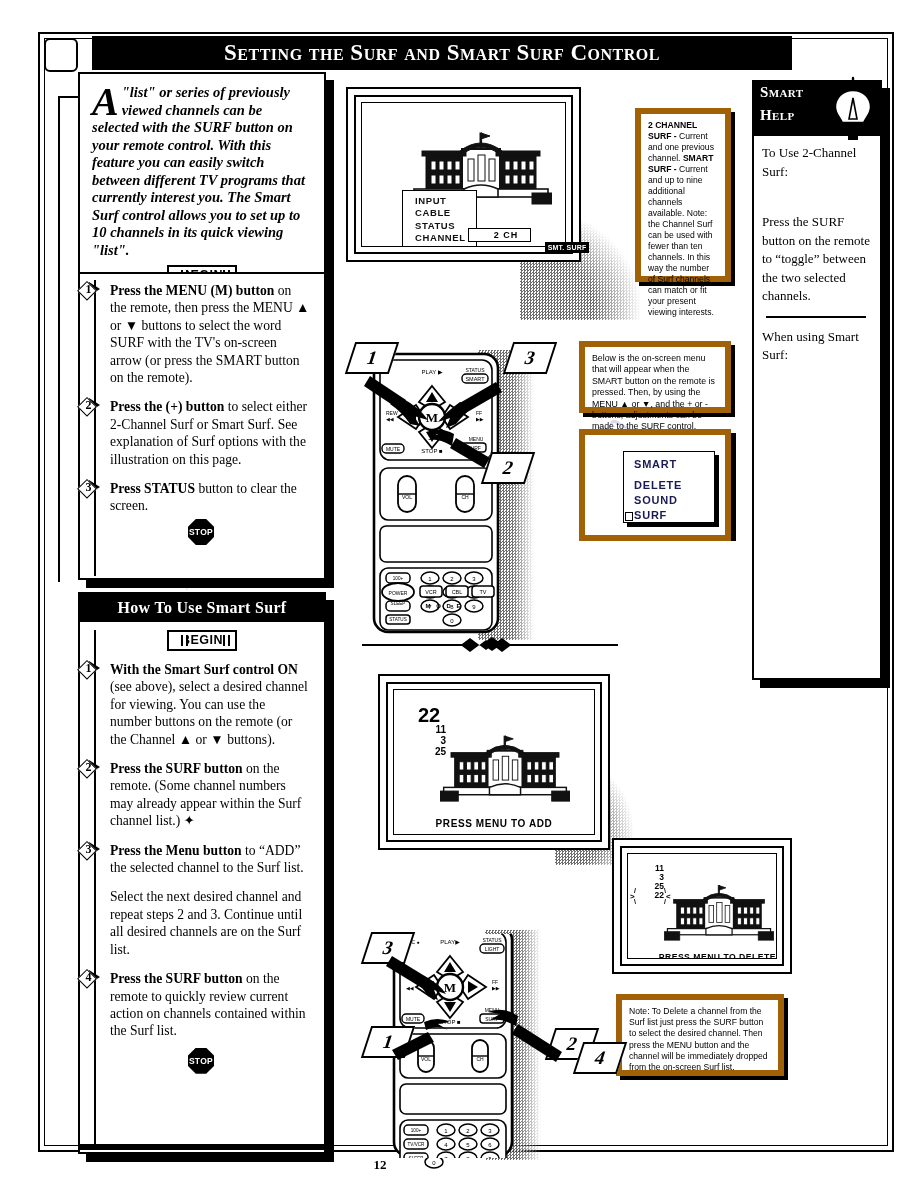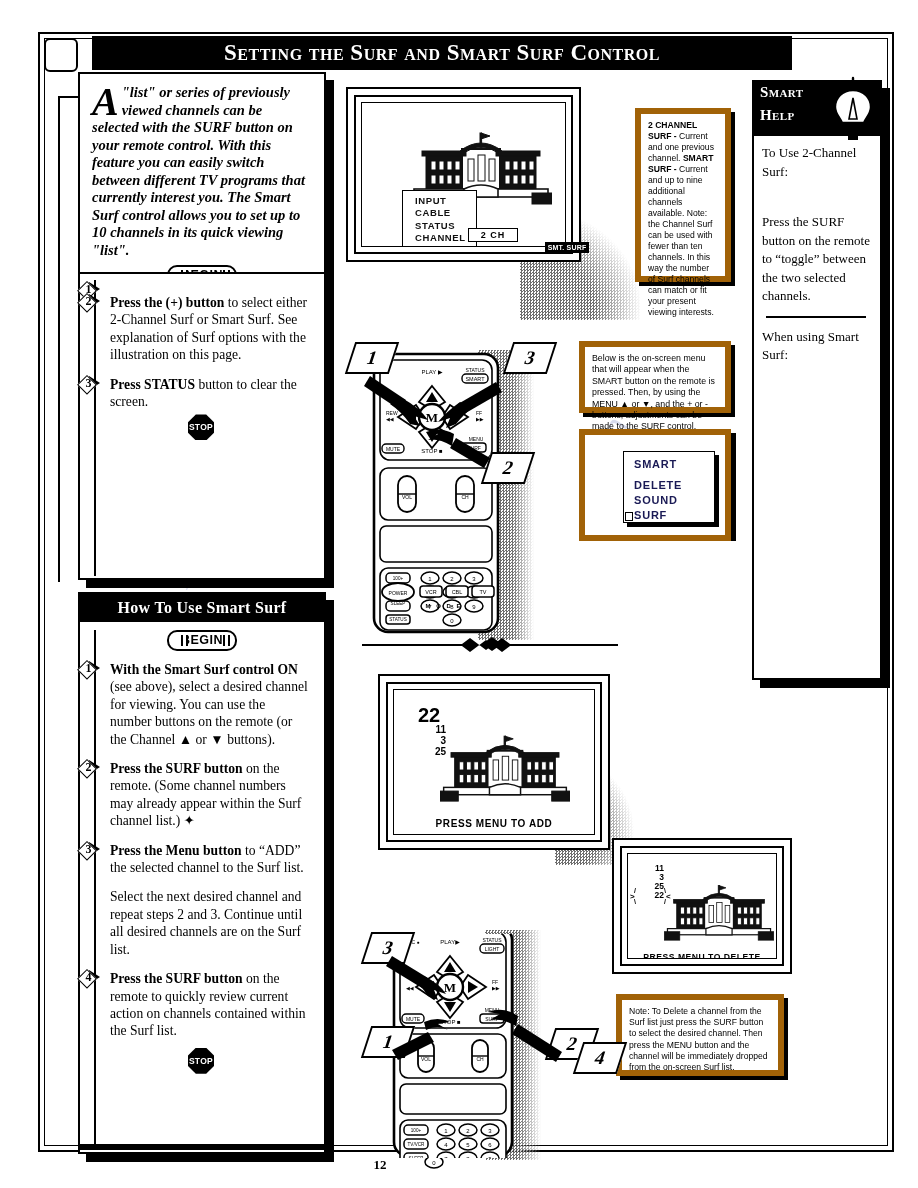--- a/index.html
+++ b/index.html
@@ -26,21 +26,21 @@
   
   .box-intro{position:absolute;left:78px;top:72px;width:248px;height:210px;
      background:#fff;border:2px solid #000;box-sizing:border-box;}
   .sh{position:absolute;background:#000;}
 
   .intro-text{padding:10px 12px 0 12px;font-style:italic;font-weight:bold;
      font-size:14.5px;line-height:17.5px;font-family:"Liberation Serif",serif;}
   .dropcap{float:left;font-size:40px;line-height:32px;font-style:italic;
      font-weight:bold;padding:2px 3px 0 0;font-family:"Liberation Serif",serif;}
 
-  .begin-pill{display:inline-block;border:2px solid #000;border-radius:10px;
+  .begin-pill{display:inline-block;border:2px solid #000;border-radius:0;
      background:#fff;padding:1px 12px 2px 12px;font-family:"Liberation Sans",sans-serif;
      font-weight:bold;font-size:12.5px;letter-spacing:.5px;color:#000;
      position:relative;}
   .begin-pill::before,.begin-pill::after{content:"";position:absolute;top:3px;
      width:3px;height:11px;background:#fff;border-left:2px solid #000;border-right:2px solid #000;}
   .begin-wrap{text-align:center;margin-top:6px;}
 
   .box-steps{position:absolute;left:78px;top:272px;width:248px;height:308px;
      background:#fff;border:2px solid #000;box-sizing:border-box;}
 
@@ -156,20 +156,21 @@
   <div class="box-steps">
     <div class="vrail" style="height:296px;"></div>
     <div style="padding:8px 6px 0 4px;">
 
       <div class="step">
         <span class="num">
           <span class="arw"></span>
             <span class="dia"></span>
           <span class="nv">1</span>
         </span>
+        <span class="step-body"><b>Press the MENU (M) button</b><span> on the remote, then press the MENU ▲ or ▼ buttons to select the word SURF with the TV's on-screen arrow (or press the SMART button on the remote).</span></span>
       </div>
 
       <div class="step">
         <span class="num">
           <span class="arw"></span>
             <span class="dia"></span>
           <span class="nv">2</span>
         </span>
         <span class="step-body"><b>Press the (+) button</b><span> to select either 2-Channel Surf or Smart Surf. See explanation of Surf options with the illustration on this page.</span></span>
       </div>
@@ -293,21 +294,21 @@
         </div>
 
         <div class="osd-menu" id="osdMenu" style="left:40px;top:87px;">
             <div style="position: relative;"><span>INPUT</span></div>
             <div style="position: relative;"><span>CABLE</span></div>
             <div style="position: relative;"><span>STATUS</span></div>
             <div style="position: relative;"><span>CHANNEL</span></div>
             <div style="position: relative; font-weight: bold;"><span>SURF</span></div>
           </div>
 
-        <div class="osd-chip" style="left:106px;top:125px;width:48px;">2 CH</div>
+        <div class="osd-chip" style="left:106px;top:125px;width:48px;padding-left:13px;">2 CH</div>
       </div>
     </div>
   </div>
   <div class="osd-chip" style="left:545px;top:242px;width:42px;font-size:7px;letter-spacing:.2px;background:#000;color:#fff;border-color:#000;">SMT. SURF</div>
 
   <div class="sh" style="left:639px;top:112px;width:96px;height:174px;"></div>
   <div class="note note-sans" style="left:635px;top:108px;width:96px;height:174px;">
     <div class="in" style="font-size:8.6px;line-height:11px;">
       <b>2 CHANNEL SURF -</b><span> Current and one previous channel.</span>
       <b>SMART SURF -</b><span> Current and up to nine additional channels available. Note: the Channel Surf can be used with fewer than ten channels. In this way the number of Surf channels can match or fit your present viewing interests.</span>
@@ -594,21 +595,21 @@
                   <rect x="68" y="24" width="7" height="26"></rect>
                 <rect x="79" y="28" width="6" height="22"></rect>
               </g>
               <rect x="4" y="58" width="134" height="8" fill="#fff" stroke-width="1.6"></rect>
               <path d="M54 58 Q71 50 88 58 L88 66 L54 66 Z" fill="#fff" stroke-width="1.6"></path>
               <rect x="0" y="62" width="20" height="11"></rect>
                 <rect x="122" y="62" width="20" height="11"></rect>
             </g>
           </svg>
         </div>
-        <div style="position:absolute;left:0;right:0;top:98px;text-align:center;
+        <div style="position:absolute;left:0;right:0;top:98px;text-align:right;
              font-family:'Liberation Sans',sans-serif;font-weight:bold;font-size:8.6px;letter-spacing:.5px;">PRESS MENU TO DELETE</div>
       </div>
     </div>
   </div>
 
   <div class="sh" style="left:620px;top:998px;width:168px;height:82px;"></div>
   <div class="note note-sans" style="left:616px;top:994px;width:168px;height:82px;">
     <div class="in" style="font-size:8.6px;line-height:11.2px;">Note: To Delete a channel from the Surf list just press the SURF button to select the desired channel. Then press the MENU button and the channel will be immediately dropped from the on-screen Surf list.</div>
   </div>
 

